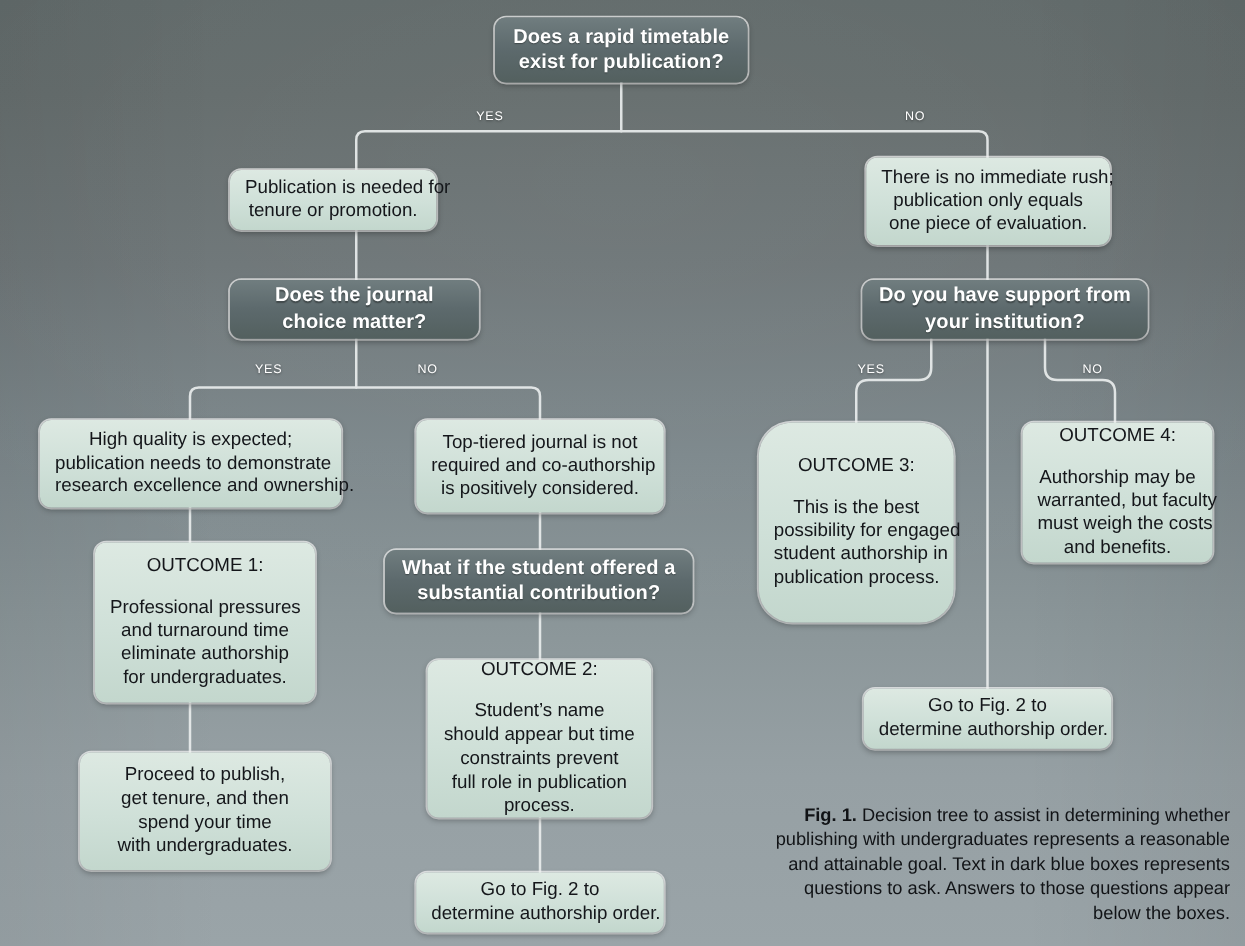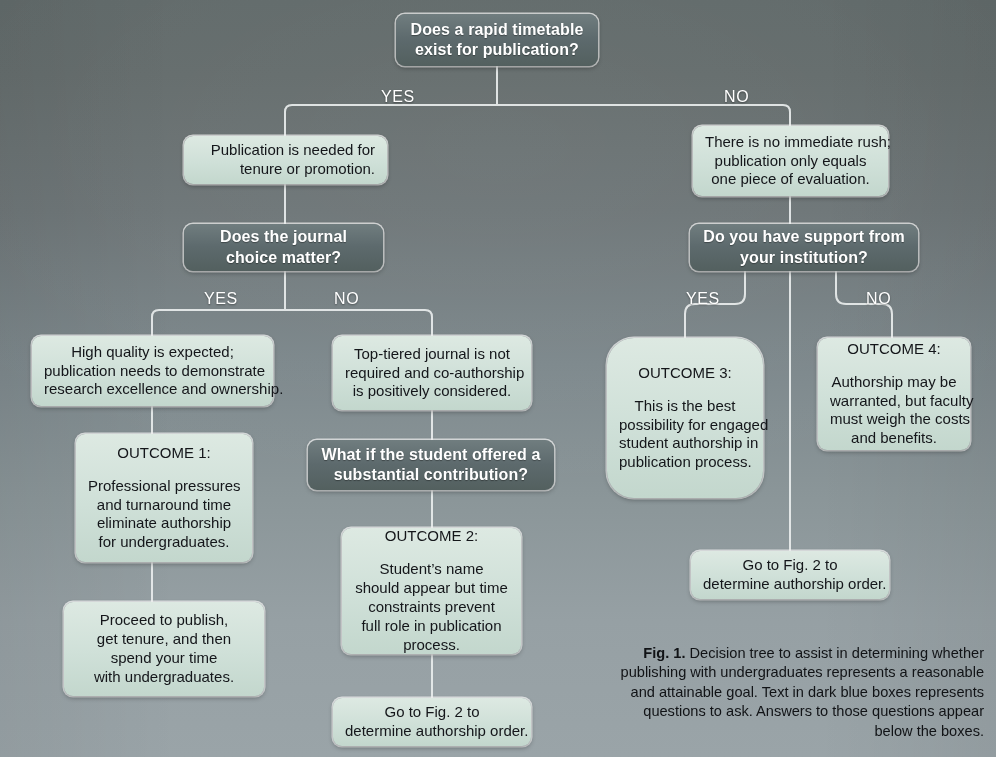--- a/index.html
+++ b/index.html
@@ -59,21 +59,21 @@
     font-weight: bold;
     letter-spacing: 0.1px;
     text-shadow: 0 1px 1px rgba(0,0,0,0.35);
   }
   .node .line { display: block; white-space: nowrap; }
   .node.outcome .head { display: block; margin-bottom: 14px; }
   .edge-label {
     position: absolute;
     z-index: 4;
     color: #ffffff;
-    font-size: 16px;
+    font-size: 10px;
     letter-spacing: 0.6px;
     text-shadow: 0 1px 2px rgba(0,0,0,0.4);
     white-space: nowrap;
   }
   #caption {
     position: absolute;
     z-index: 5;
     left: 606px; top: 644px;
     width: 378px;
     color: #111316;
@@ -119,21 +119,21 @@
   </svg>
 
   <div class="node question" style="left:396px; top:14px; width:202px; height:52px;">
     <span class="line">Does a rapid timetable</span>
     <span class="line">exist for publication?</span>
   </div>
 
   <div class="edge-label" style="left:381px; top:88px;">YES</div>
   <div class="edge-label" style="left:724px; top:88px;">NO</div>
 
-  <div class="node answer" style="left:184px; top:136px; width:203px; height:48px;align-items:flex-end;">
+  <div class="node answer" style="left:184px; top:136px; width:165px; height:48px;">
     <span class="line">Publication is needed for</span>
     <span class="line">tenure or promotion.</span>
   </div>
 
   <div class="node question" style="left:184px; top:224px; width:199px; height:47px;">
     <span class="line">Does the journal</span>
     <span class="line">choice matter?</span>
   </div>
 
   <div class="edge-label" style="left:204px; top:290px;">YES</div>

